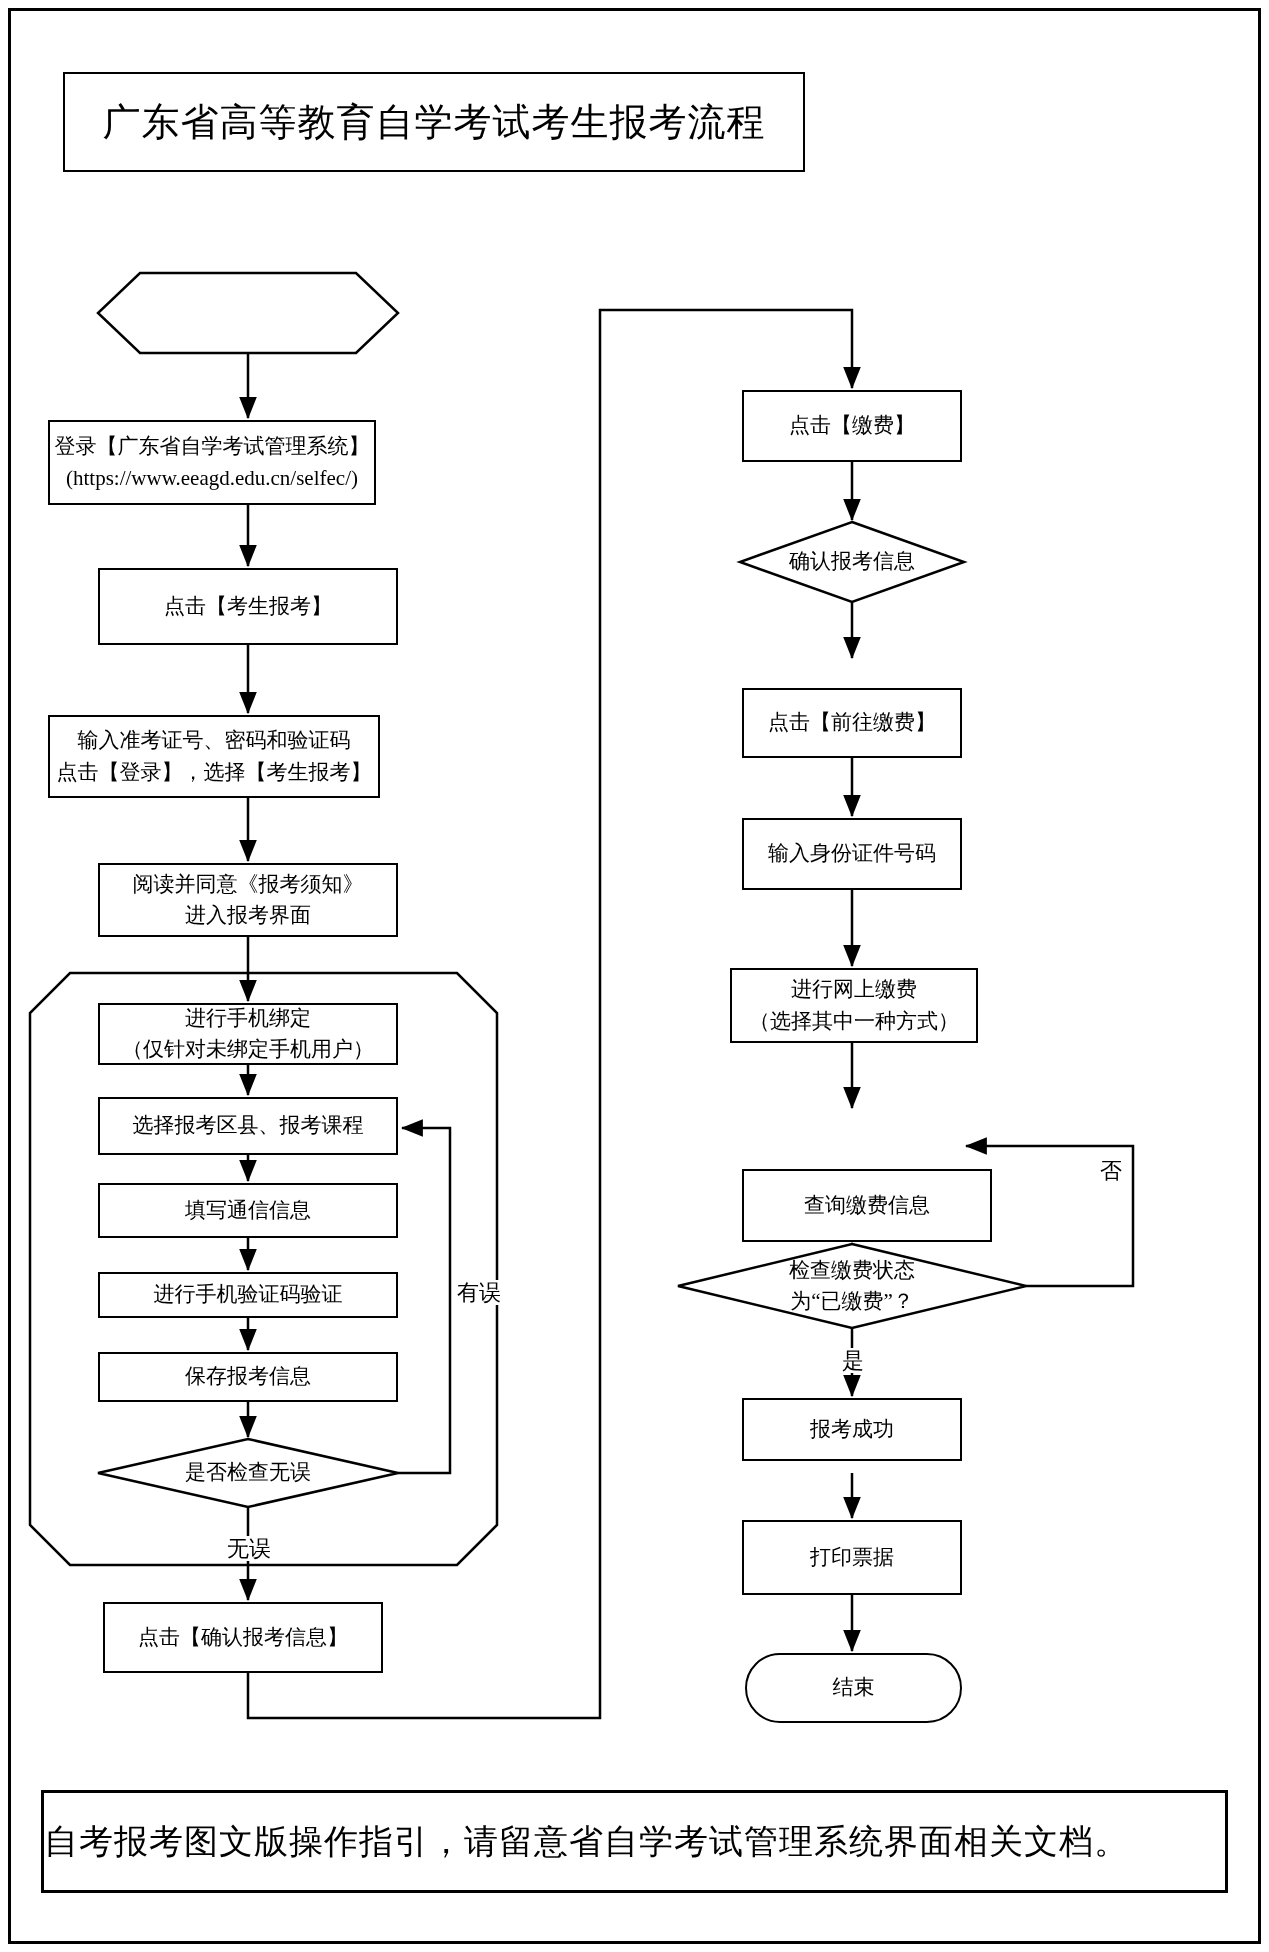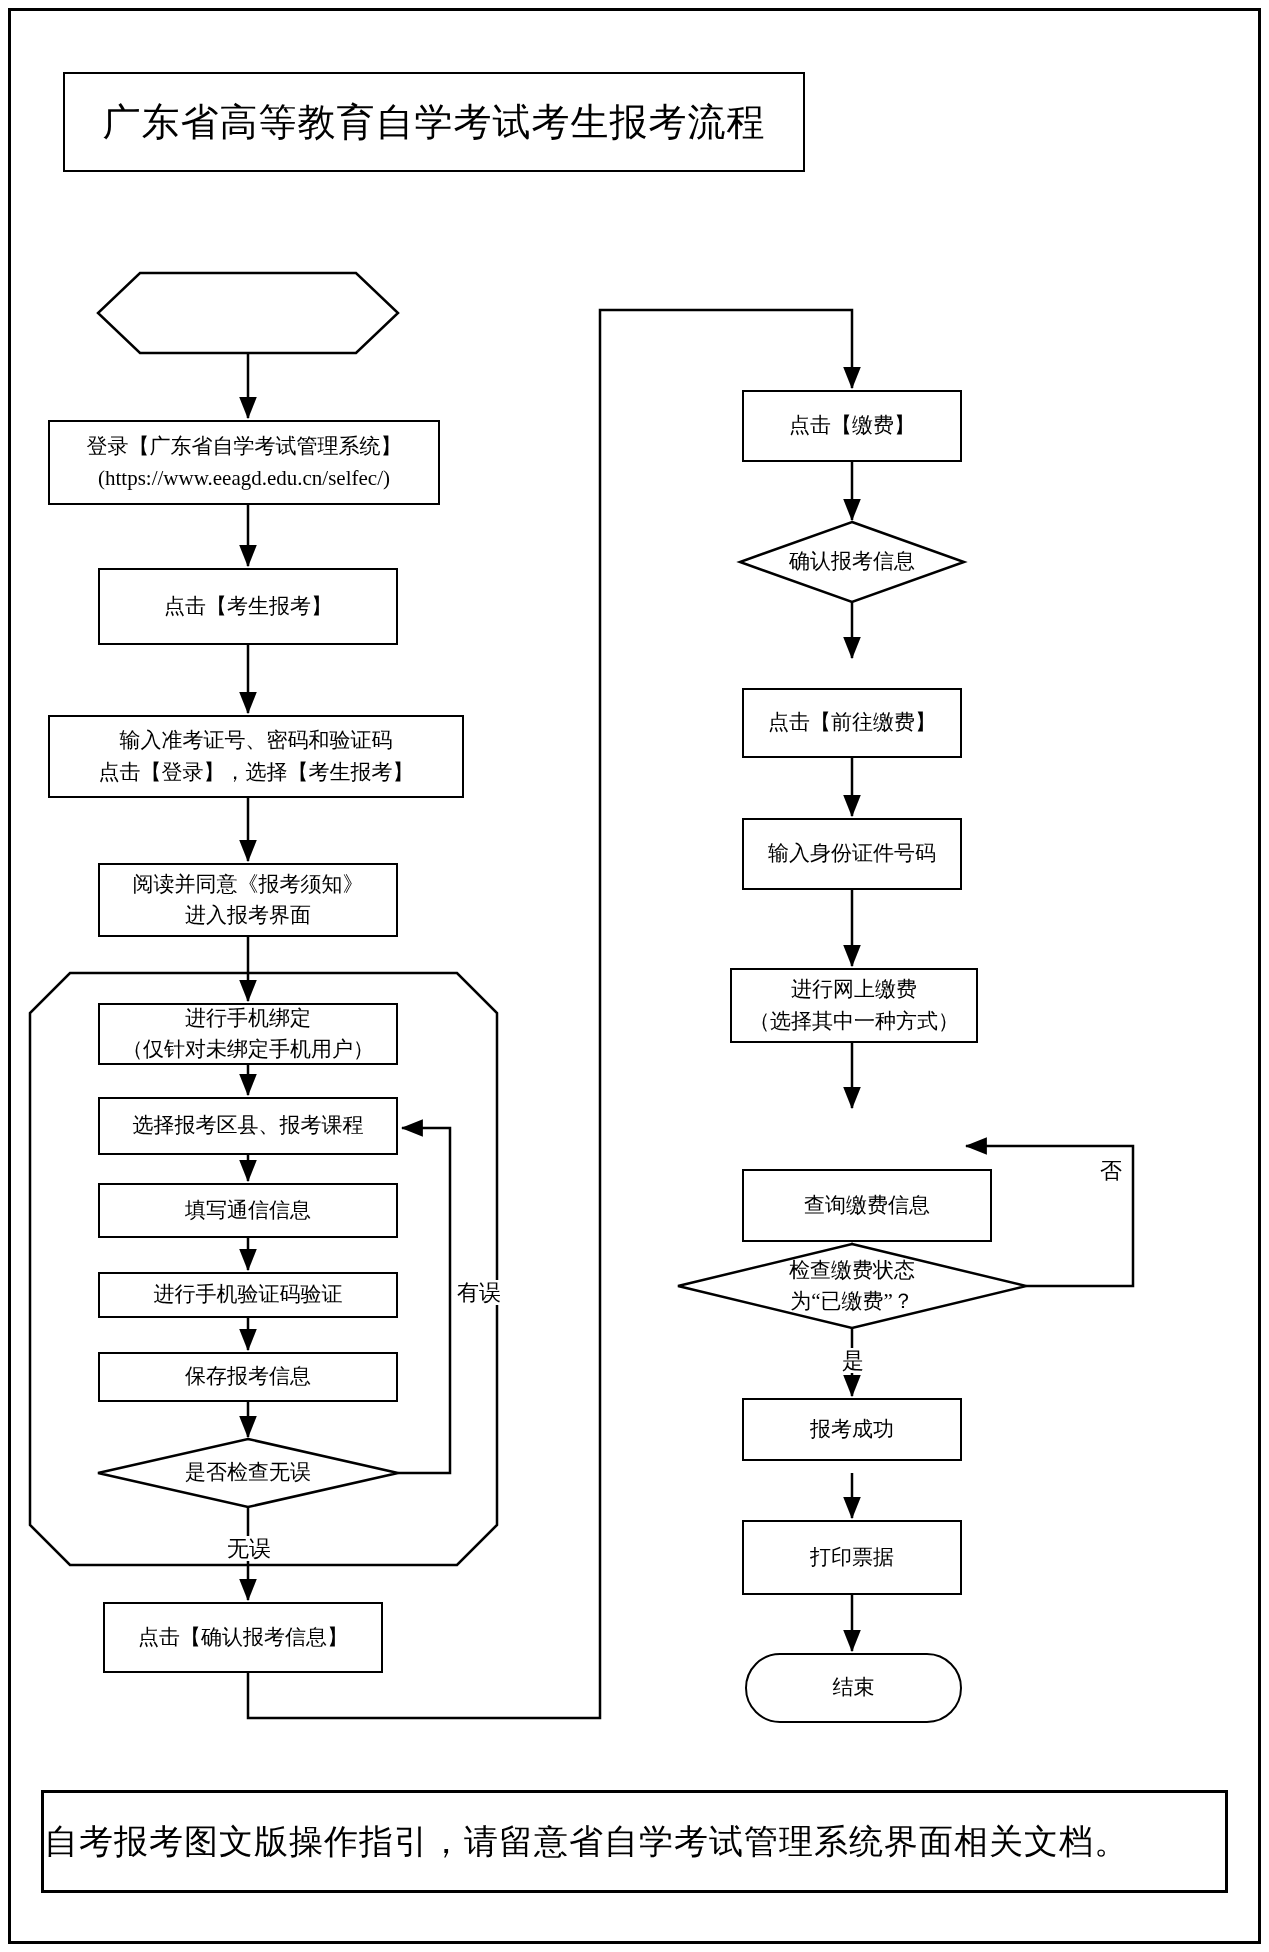--- a/index.html
+++ b/index.html
@@ -94,24 +94,24 @@
 
     <path d="M398 1473 H450 V1128 H402" marker-end="url(#ah)" fill="none" stroke="#000" stroke-width="2.5"></path>
 
     <path d="M1026 1286 H1133 V1146 H966" marker-end="url(#ah)" fill="none" stroke="#000" stroke-width="2.5"></path>
   </svg>
 
   <div class="titlebox" style="left:63px;top:72px;width:742px;height:100px">
     <span>广东省高等教育自学考试考生报考流程</span>
   </div>
 
-  <div class="node rect" style="left:48px;top:420px;width:392px;height:85px">登录【广东省自学考试管理系统】
+  <div class="node rect" style="left:48px;top:420px;width:328px;height:85px">登录【广东省自学考试管理系统】
 (https://www.eeagd.edu.cn/selfec/)</div>
   <div class="node rect" style="left:98px;top:568px;width:300px;height:77px">点击【考生报考】</div>
-  <div class="node rect" style="left:48px;top:715px;width:416px;height:83px">输入准考证号、密码和验证码
+  <div class="node rect" style="left:48px;top:715px;width:332px;height:83px">输入准考证号、密码和验证码
 点击【登录】，选择【考生报考】</div>
   <div class="node rect" style="left:98px;top:863px;width:300px;height:74px">阅读并同意《报考须知》
 进入报考界面</div>
   <div class="node rect" style="left:98px;top:1003px;width:300px;height:62px">进行手机绑定
 （仅针对未绑定手机用户）</div>
   <div class="node rect" style="left:98px;top:1097px;width:300px;height:58px">选择报考区县、报考课程</div>
   <div class="node rect" style="left:98px;top:1183px;width:300px;height:55px">填写通信信息</div>
   <div class="node rect" style="left:98px;top:1272px;width:300px;height:46px">进行手机验证码验证</div>
   <div class="node rect" style="left:98px;top:1352px;width:300px;height:50px">保存报考信息</div>
   <div class="node plain" style="left:100px;top:1440px;width:296px;height:66px">是否检查无误</div>

